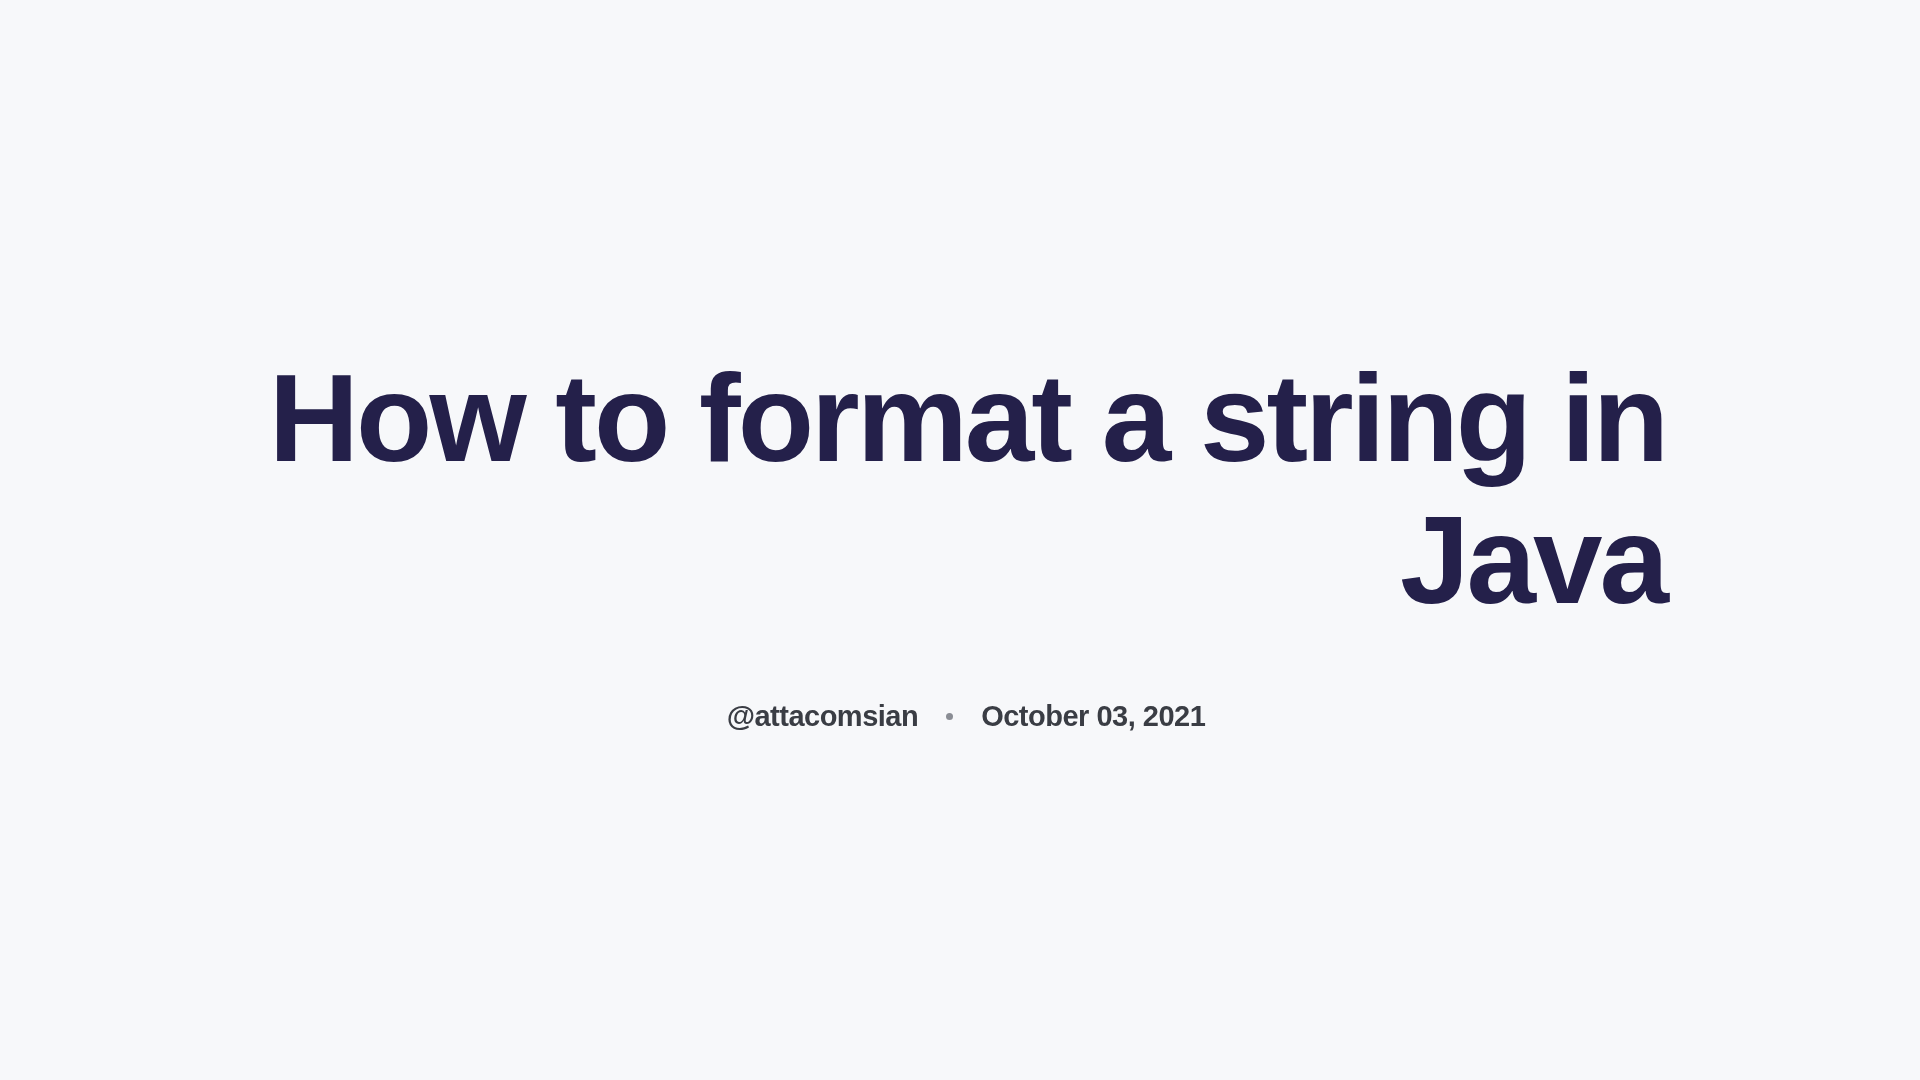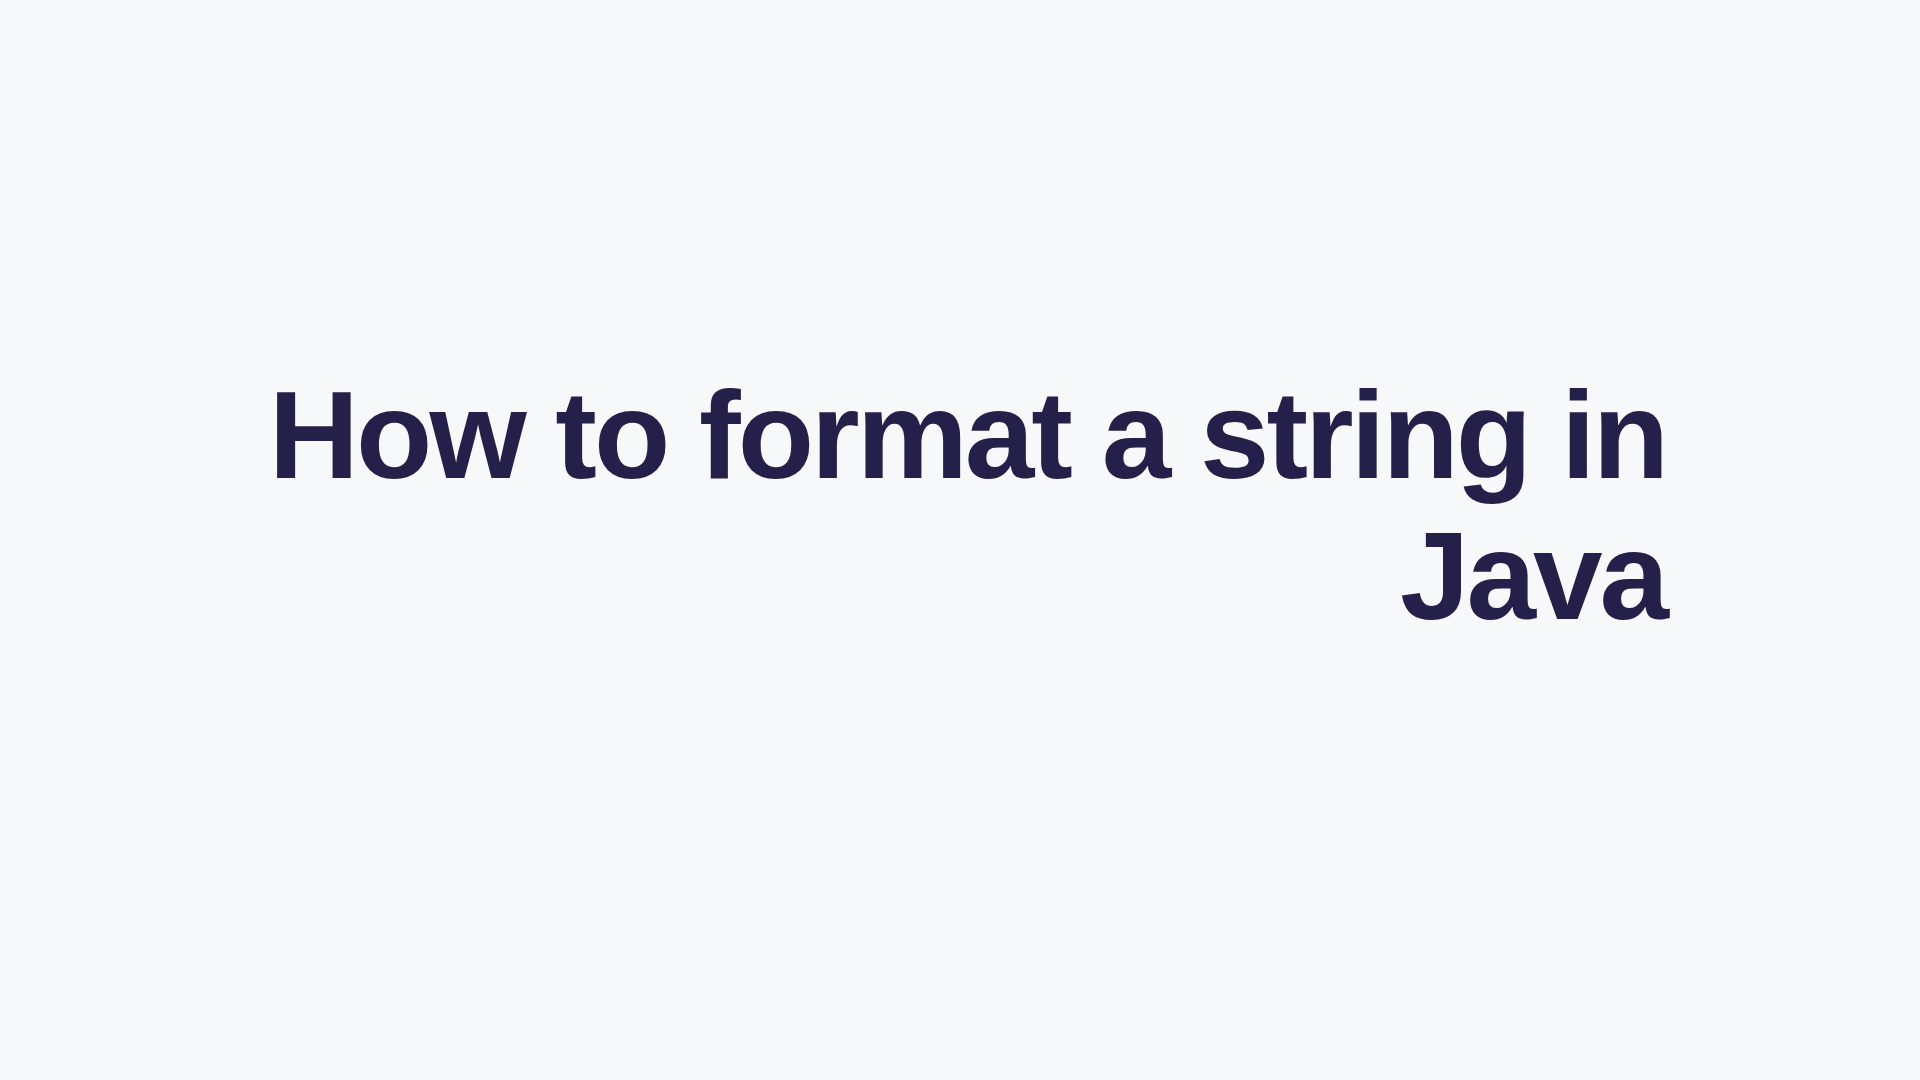--- a/index.html
+++ b/index.html
@@ -53,13 +53,18 @@
       height: 7px;
       background-color: #8a8d94;
       border-radius: 50%;
     }
   </style>
 </head>
 <body>
 
 <div class="container">
   <h1 class="title">How to format a string in Java</h1>
+  <div class="meta">
+    <span>@attacomsian</span>
+    <span class="separator"></span>
+    <span>October 03, 2021</span>
+  </div>
 </div>
 
 </body></html>

